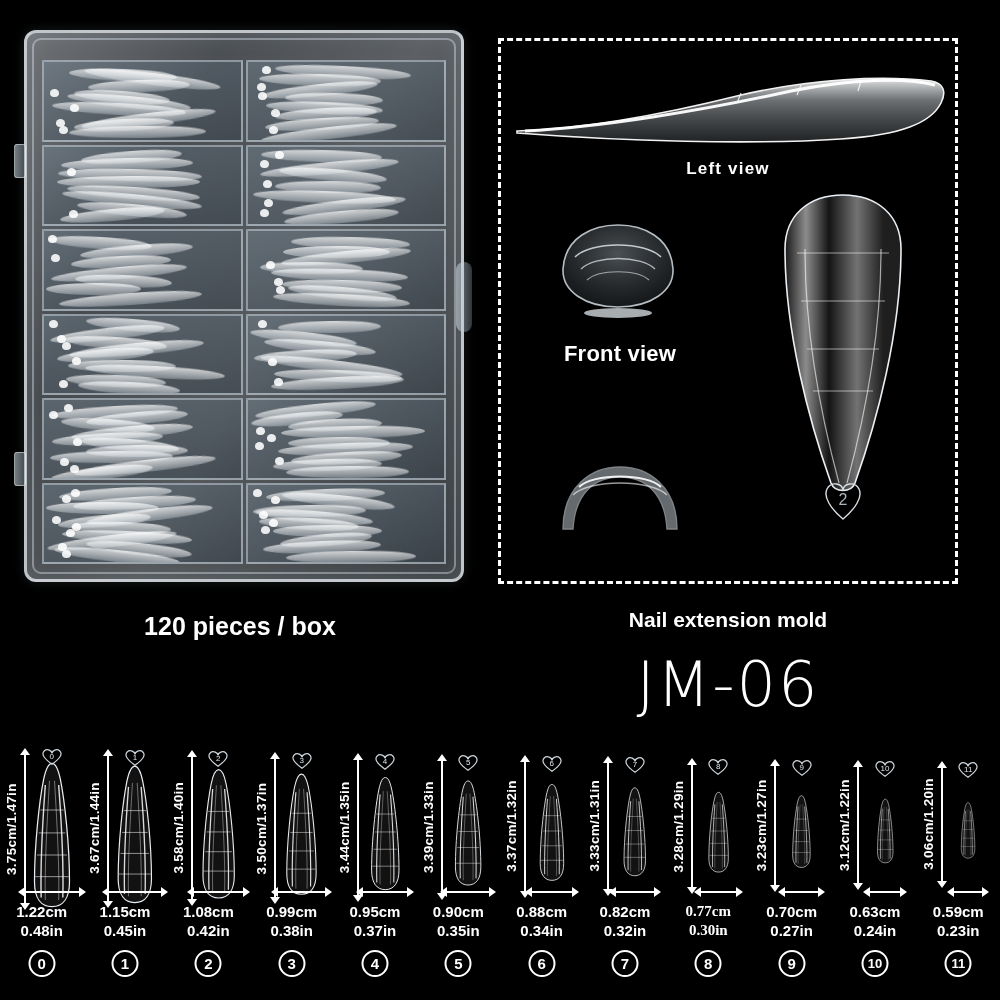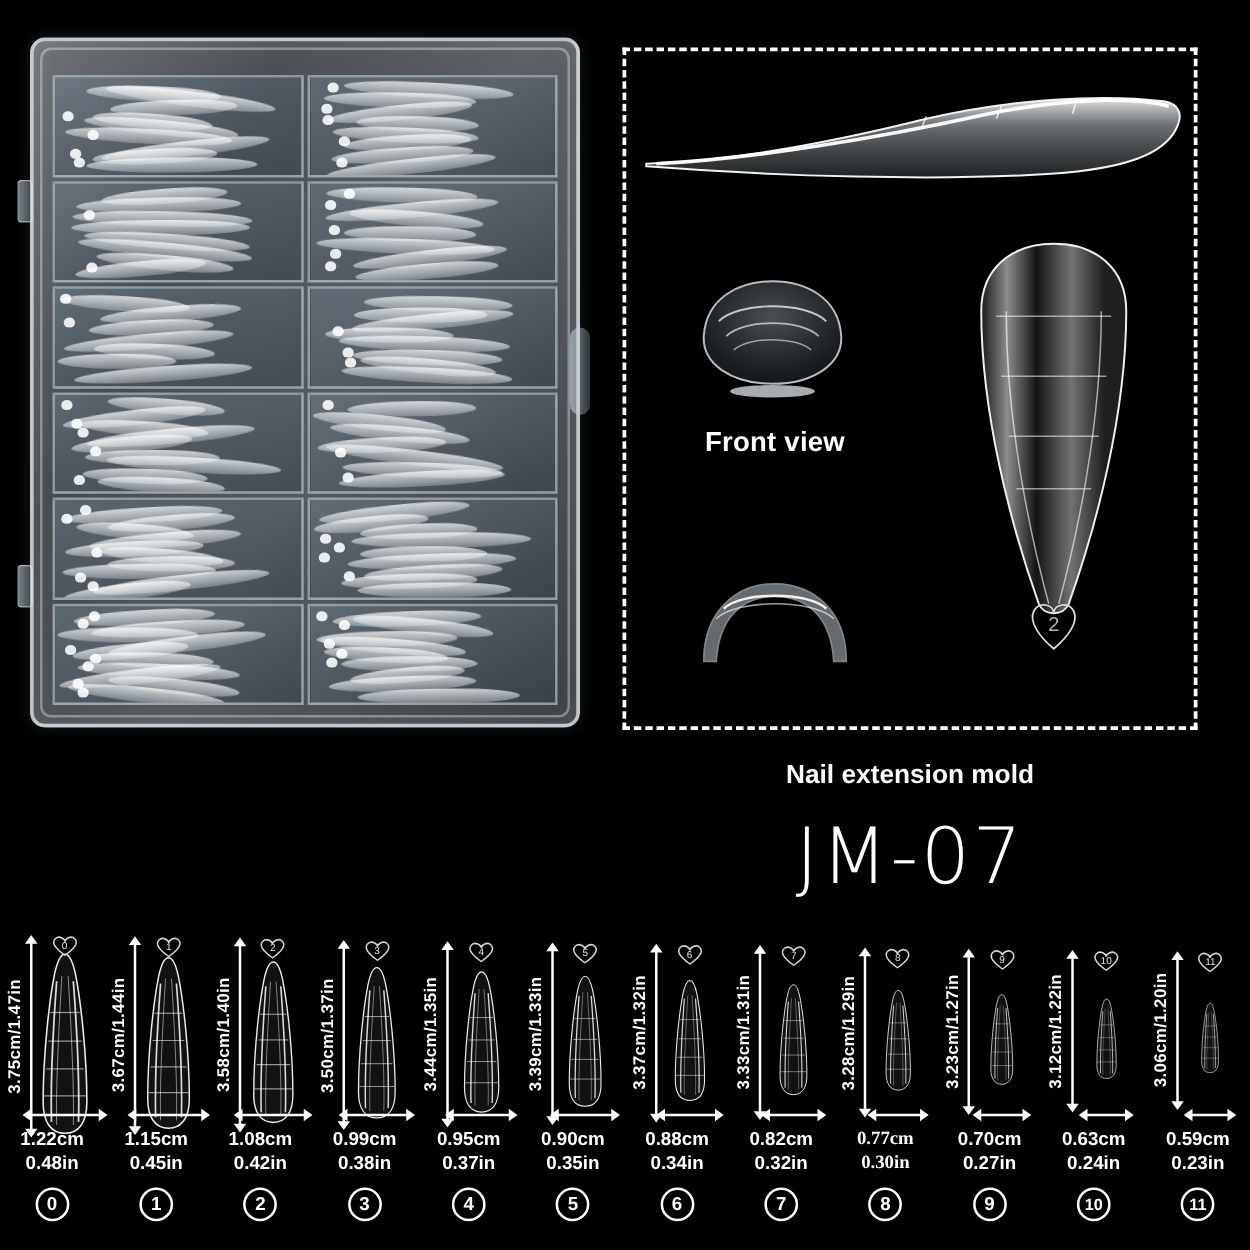--- a/index.html
+++ b/index.html
@@ -326,20 +326,21 @@
             <stop offset="100%" stop-color="#8e979e" stop-opacity="0.25"></stop>
           </linearGradient>
         </defs>
         <path d="M6,62 C70,60 150,46 230,26 C300,10 370,6 420,12
                  C432,14 436,22 430,34 C420,54 390,66 330,70
                  C240,76 110,72 6,64 Z" fill="url(#gLeft)" stroke="#ffffff" stroke-width="1.6" opacity="0.95"></path>
         <path d="M14,62 C90,58 190,42 280,22 C340,10 395,8 424,16" fill="none" stroke="#ffffff" stroke-width="3" opacity="0.95"></path>
         <path d="M230,24 L226,34 M290,16 L286,26 M350,12 L347,22" stroke="#ffffff" stroke-width="1.2" opacity="0.8"></path>
       </svg>
     </div>
+    <div class="view-label" id="lbl-left">Left view</div>
 
     <div class="frontview">
       <svg width="130" height="105" viewBox="0 0 130 105">
         <defs>
           <radialGradient id="gFront" cx="50%" cy="35%" r="70%">
             <stop offset="0%" stop-color="#9aa3aa" stop-opacity="0.55"></stop>
             <stop offset="100%" stop-color="#3a4147" stop-opacity="0.35"></stop>
           </radialGradient>
         </defs>
         <path d="M10,52 C12,20 40,8 65,8 C90,8 118,20 120,52
@@ -378,22 +379,23 @@
         <path d="M32,58 C32,150 52,240 66,292" fill="none" stroke="#ffffff" stroke-width="1.2" opacity="0.6"></path>
         <path d="M108,58 C108,150 88,240 74,292" fill="none" stroke="#ffffff" stroke-width="1.2" opacity="0.6"></path>
         <path d="M24,62 L116,62 M28,110 L112,110 M34,158 L106,158 M40,200 L100,200" stroke="#ffffff" stroke-width="1.1" opacity="0.55"></path>
         <path d="M70,300 C70,292 58,290 54,298 C50,306 58,318 70,328
                  C82,318 90,306 86,298 C82,290 70,292 70,300 Z" fill="none" stroke="#d7dee4" stroke-width="1.4"></path>
         <text x="70" y="314" text-anchor="middle" font-family="Liberation Sans, sans-serif" font-size="16" fill="#aab4bb" id="mold-tab-num">2</text>
       </svg>
     </div>
   </div>
 
+  <div class="caption" id="cap-pieces">120 pieces / box</div>
   <div class="caption" id="cap-mold">Nail extension mold</div>
-  <div class="caption" id="cap-model">JM-07</div>
+  <div class="caption" id="cap-model">JM-06</div>
 
   <div class="sizes" id="size-chart">
       <div class="size-col">
         <div class="vline" style="left: 24px; top: 18px; height: 150px;"></div>
         <div class="hgt-text" style="position: absolute; left: 4px; top: 18px; height: 150px;">3.75cm/1.47in</div>
         <div class="tip-art" style="left: 50%; margin-left: -11px; top: 24px; width: 42px; height: 150px;"><svg width="42" height="150" viewBox="0 0 100 360">
             <path d="M50,8 C58,8 64,18 70,46 C80,96 92,200 92,292 C92,332 76,352 50,352 C24,352 8,332 8,292 C8,200 20,96 30,46 C36,18 42,8 50,8 Z" fill="rgba(255,255,255,0.07)" stroke="#e8eef3" stroke-width="3"></path>
             <path d="M34,60 C28,140 22,250 24,330" fill="none" stroke="#ffffff" stroke-width="3.4" opacity="0.85"></path>
             <path d="M66,60 C72,140 78,250 76,330" fill="none" stroke="#ffffff" stroke-width="3.4" opacity="0.85"></path>
             <path d="M44,50 C38,150 32,260 34,336" fill="none" stroke="#ffffff" stroke-width="2" opacity="0.5"></path>

